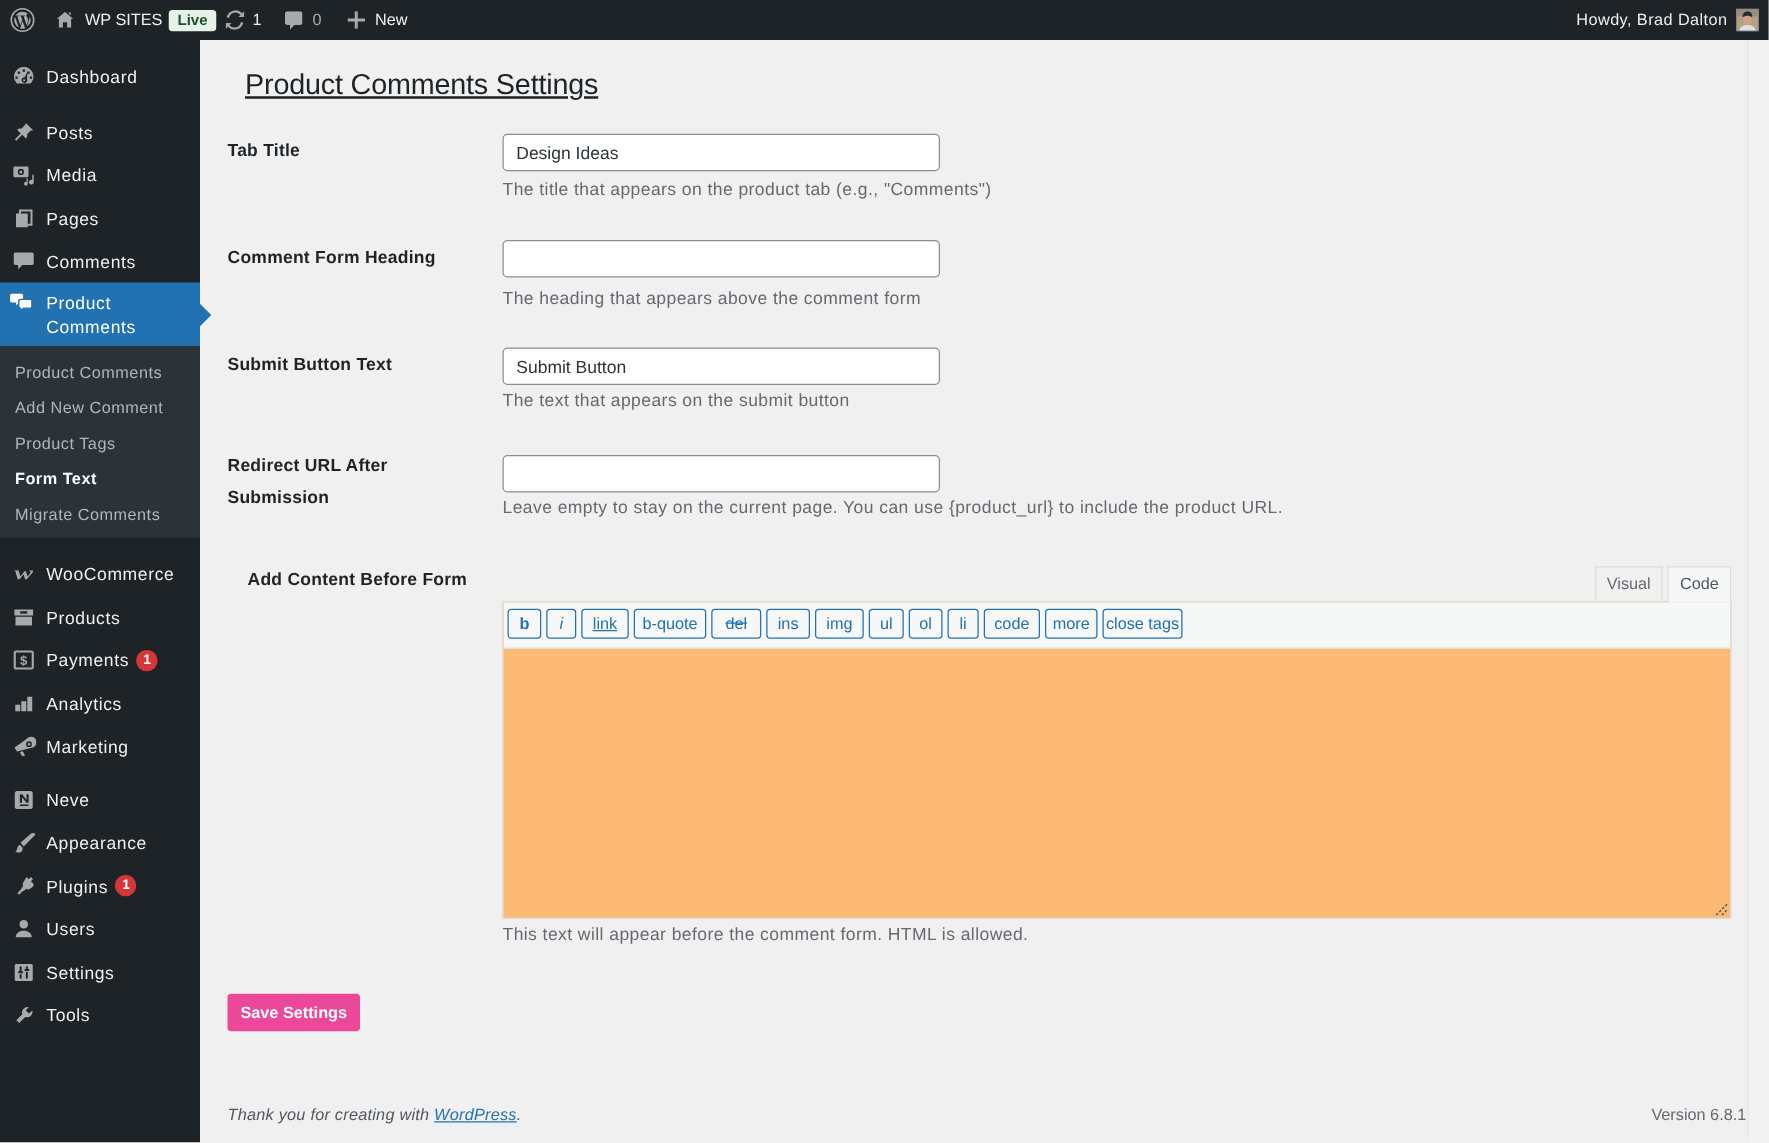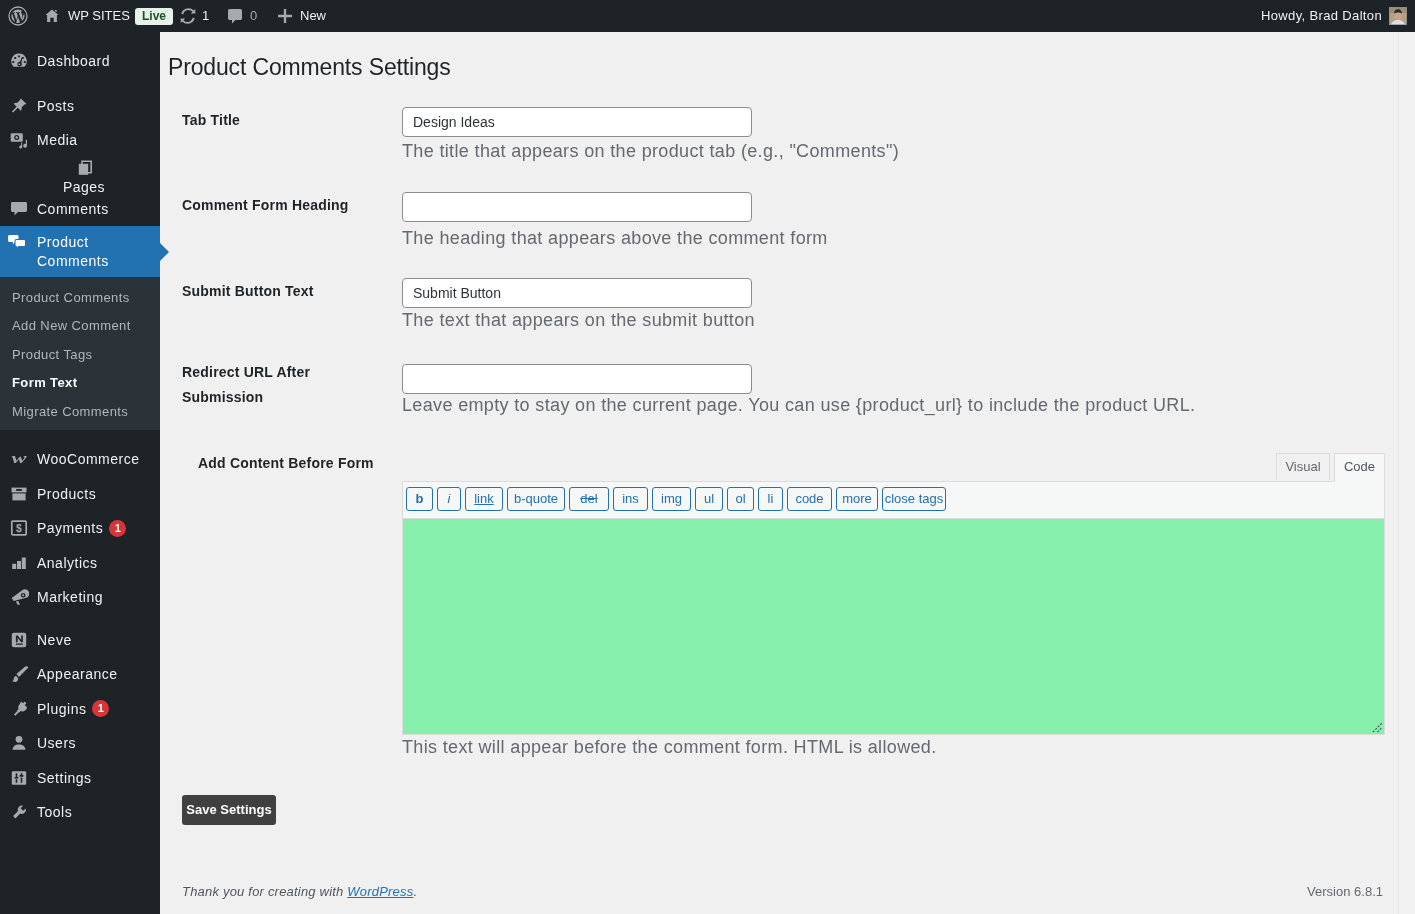--- a/index.html
+++ b/index.html
@@ -15,35 +15,35 @@
 .mi { position:relative; height:34px; display:flex; align-items:center; }
 .mi .ic { width:20px; height:20px; margin-left:9px; flex:none; }
 .mi .lb { margin-left:8px; line-height:18px; letter-spacing:0.5px; }
 .badge { display:inline-block; min-width:17px; height:17px; line-height:17px; border-radius:9px; background:#d63638; color:#fff; font-size:11px; font-weight:600; text-align:center; padding:0 1px; vertical-align:middle; margin-left:6px; }
 .active-pc { position:absolute; left:0; top:226px; width:160px; height:51px; background:#2271b1; }
 .active-pc .arrow { position:absolute; right:-9px; top:16.5px; width:0; height:0; border-top:9px solid transparent; border-bottom:9px solid transparent; border-left:9px solid #2271b1; }
 .submenu { position:absolute; left:0; top:277px; width:160px; height:153px; background:#2c3338; padding-top:7px; font-size:13px; color:#b0b6bc; }
 .submenu div { height:28.4px; line-height:28.4px; padding-left:12px; letter-spacing:0.4px; }
 .submenu .cur { color:#fff; font-weight:700; }
 
-.h1 { position:absolute; left:168px; top:52px; font-size:23px; font-weight:400; color:#1d2327; line-height:30px; letter-spacing:-0.15px; }
+.h1 { position:absolute; left:196px; top:52px; font-size:23px; font-weight:400; color:#1d2327; line-height:30px; letter-spacing:-0.15px;text-decoration:underline; }
 .flabel { position:absolute; left:182px; font-size:14px; font-weight:700; color:#1d2327; line-height:18px; letter-spacing:0.2px; }
 .finput { position:absolute; left:402px; width:350px; height:30px; border:1px solid #8c8d8f; border-radius:4px; background:#fff; font-size:14px; color:#2c3338; line-height:28px; padding:0 10px; }
-.fdesc { position:absolute; left:402px; font-size:18px; color:#646970; line-height:19px; letter-spacing:0.35px; }
+.fdesc { position:absolute; left:402px; font-size:14px; color:#646970; line-height:19px; letter-spacing:0.35px; }
 
 .edtab { position:absolute; font-size:13px; color:#646970; text-align:center; border:1px solid #dcdcde; border-bottom:none; }
 .tab-visual { left:1276px; top:453px; width:54px; height:27px; line-height:26px; background:#f0f0f1; }
 .tab-code { left:1334px; top:453px; width:51px; height:29px; line-height:26px; background:#f6f7f7; z-index:3; color:#50575e; }
-.edwrap { position:absolute; left:402px; top:481px; width:983px; height:254px; border:1px solid #dcdcde; background:#86efac; }
+.edwrap { position:absolute; left:402px; top:481px; width:983px; height:254px; border:1px solid #dcdcde; background:#fdba74; }
 .qtbar { height:37px; background:#f6f7f7; border-bottom:1px solid #dcdcde; padding:5px 0 0 1px; }
 .qtb { display:inline-block; height:24px; line-height:22px; margin:0 2px; border:1px solid #2271b1; border-radius:3px; background:#f6f7f7; color:#2271b1; font-size:13px; vertical-align:top; text-align:center; white-space:nowrap; }
-.btn-primary { position:absolute; left:182px; top:795px; width:94px; height:30px; background:#404040; border-radius:3px; color:#fff; font-size:13px; font-weight:600; text-align:center; line-height:30px; }
+.btn-primary { position:absolute; left:182px; top:795px; width:106px; height:30px; background:#ec4899; border-radius:3px; color:#fff; font-size:13px; font-weight:600; text-align:center; line-height:30px; }
 .footleft { position:absolute; left:182px; top:882px; font-size:13px; font-style:italic; color:#50575e; line-height:19px; letter-spacing:0.2px; }
 .footleft a { color:#2271b1; }
-.footright { position:absolute; right:32px; top:882px; font-size:13px; color:#646970; line-height:19px; }
+.footright { position:absolute; right:18px; top:882px; font-size:13px; color:#646970; line-height:19px; }
 .rtrack { position:absolute; left:1398px; top:32px; width:17px; height:882px; background:#f2f2f3; border-left:1px solid #e7e7e8; }
 </style>
 </head>
 <body>
 <div class="rtrack"></div>
 
 <div id="abar">
   <span class="it" style="left:8px; top:6px; height:20px;">
     <svg width="20" height="20" viewBox="0 0 20 20">
         <circle cx="10" cy="10" r="9" fill="none" stroke="#a7aaad" stroke-width="1.3"></circle>
@@ -114,21 +114,21 @@
     </div>
   <div class="mi" style="height:34.25px;">
       <svg class="ic" viewBox="0 0 20 20">
         <path fill="#a7aaad" d="M2.8 3.2h9.9a1.1 1.1 0 0 1 1.1 1.1v6.4a1.1 1.1 0 0 1-1.1 1.1H2.8a1.1 1.1 0 0 1-1.1-1.1V4.3a1.1 1.1 0 0 1 1.1-1.1z"></path>
         <circle cx="7.7" cy="7.5" r="2.5" fill="#1d2327"></circle>
         <circle cx="7.7" cy="7.5" r="1.2" fill="#a7aaad"></circle>
         <path fill="#a7aaad" d="M18 9.8v6a1.9 1.9 0 1 1-1.2-1.8v-4.2zM13.2 12.6v4.4a1.5 1.5 0 1 1-1-1.4v-3z"></path>
       </svg>
       <span class="lb">Media</span>
     </div>
-  <div class="mi" style="height:34.25px;flex-direction:column;">
+  <div class="mi" style="height:34.25px;">
       <svg class="ic" viewBox="0 0 20 20">
         <path fill="none" stroke="#a7aaad" stroke-width="1.6" d="M7 3.3h9.2v11.4H7z"></path>
         <path fill="#a7aaad" d="M3.8 5.8h9.4v11H3.8z"></path>
       </svg>
       <span class="lb">Pages</span>
     </div>
   <div class="mi" style="height:34.25px;">
       <svg class="ic" viewBox="0 0 20 20">
         <path fill="#a7aaad" d="M3.4 3h13.2c.8 0 1.4.6 1.4 1.4v7.2c0 .8-.6 1.4-1.4 1.4H8.9L5.5 16.4V13H3.4c-.8 0-1.4-.6-1.4-1.4V4.4C2 3.6 2.6 3 3.4 3z"></path>
       </svg>

